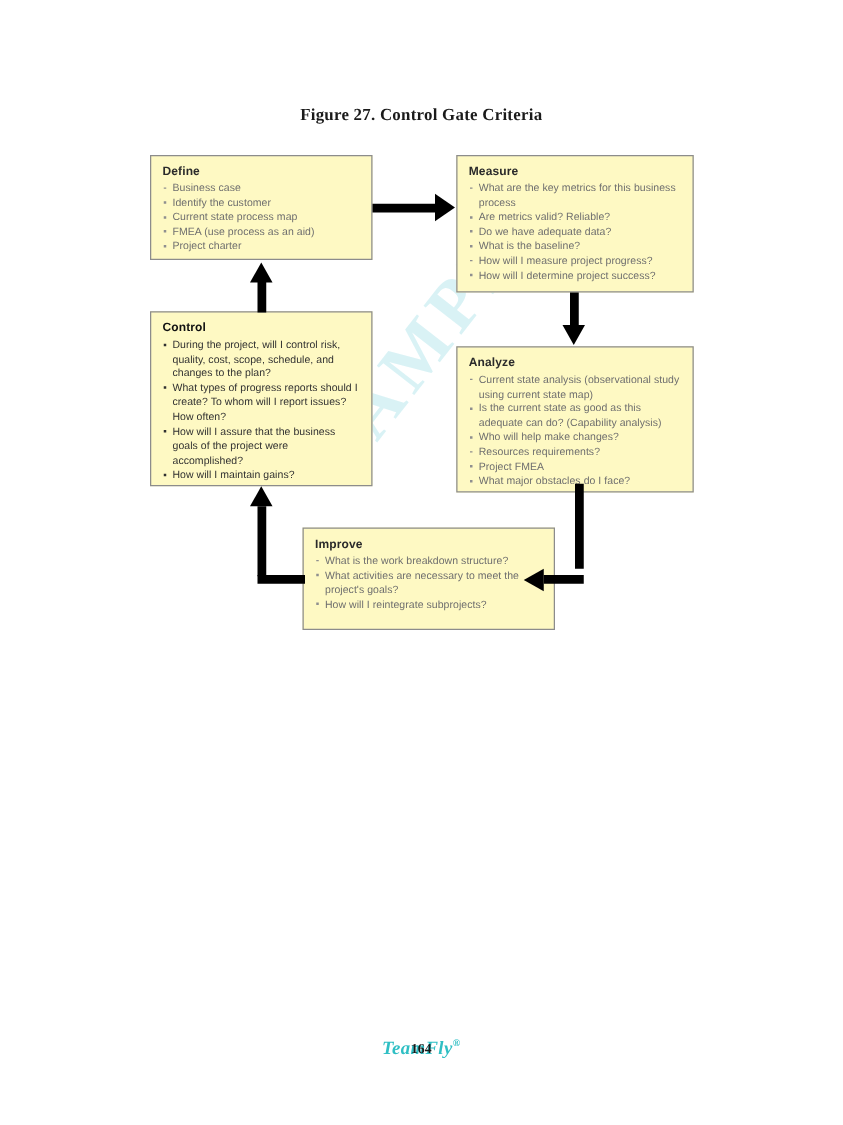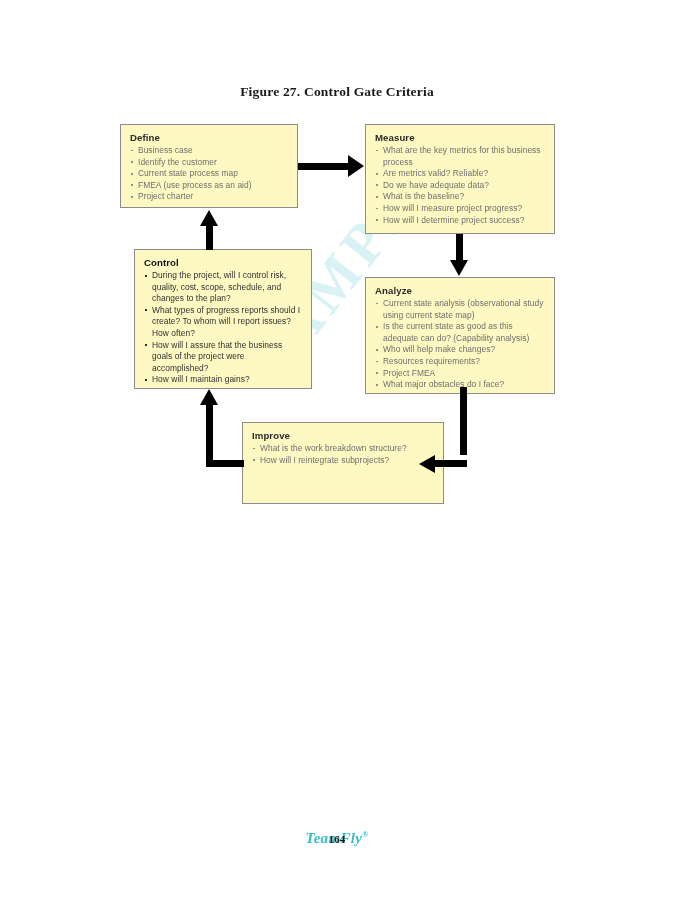--- a/index.html
+++ b/index.html
@@ -79,21 +79,21 @@
   }
   
   .node.dark li { color: #303030; }
   .node.dark li::before { background: #303030; width: 2.1px; height: 2.1px; }
   .node.dark .node-title { color: #111111; }
 
   
   #node-define  { left: 120px; top: 124px; width: 178px; height: 84px; }
   #node-measure { left: 365px; top: 124px; width: 190px; height: 110px; }
   #node-analyze { left: 365px; top: 277px; width: 190px; height: 117px; }
-  #node-control { left: 134px; top: 249px; width: 178px; height: 140px; }
+  #node-control { left: 120px; top: 249px; width: 178px; height: 140px; }
   #node-improve { left: 242px; top: 422px; width: 202px; height: 82px; }
 
   
   .arrow { position: absolute; }
   .bar   { position: absolute; background: #000000; }
   .head  { position: absolute; width: 0; height: 0; }
 
   
   #arr-define-measure .bar  { left: 0; top: 8px; width: 52px; height: 7px; }
   #arr-define-measure .head {
@@ -246,20 +246,21 @@
         <li>What types of progress reports should I create? To whom will I report issues? How often?</li>
         <li>How will I assure that the business goals of the project were accomplished?</li>
         <li>How will I maintain gains?</li>
       </ul>
     </div>
 
     <div class="node" id="node-improve">
       <div class="node-title">Improve</div>
       <ul>
         <li>What is the work breakdown structure?</li>
+        <li>What activities are necessary to meet the project's goals?</li>
         <li>How will I reintegrate subprojects?</li>
       </ul>
     </div>
 
     <div class="arrow" id="arr-define-measure">
       <div class="bar"></div>
       <div class="head"></div>
     </div>
 
     <div class="arrow" id="arr-measure-analyze">

